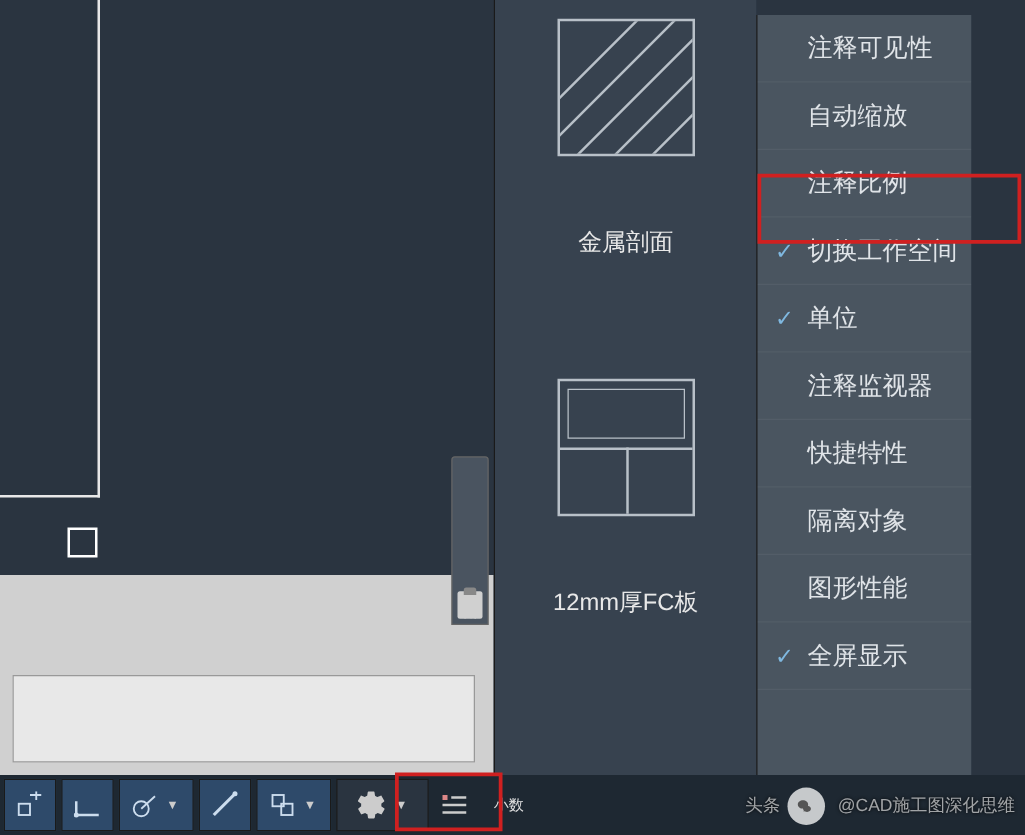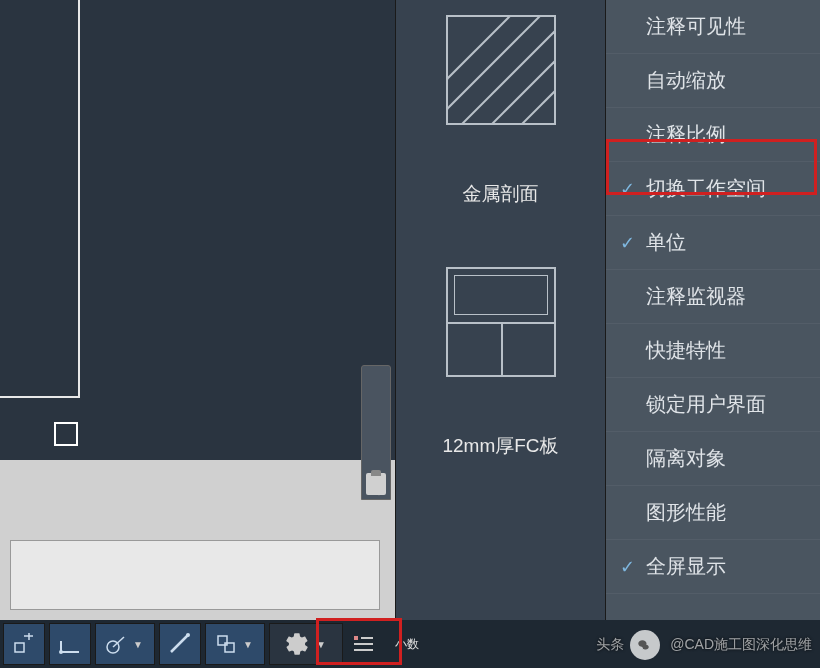--- a/index.html
+++ b/index.html
@@ -168,22 +168,22 @@
     }
     
     .pattern-label {
       font-size: 19px;
       color: #e8e8e8;
     }
     
     .context-menu {
       position: absolute;
       left: 605px;
-      top: 0;
-      width: 215px;
+      top: 12px;
+      width: 172px;
       height: 620px;
       background: #4a5560;
       border-left: 1px solid #1a1a1a;
     }
     
     .menu-item {
       height: 54px;
       display: flex;
       align-items: center;
       padding-left: 40px;
@@ -305,21 +305,21 @@
   <div class="pattern-item">
     <div class="hatch-preview">
       <div class="hatch-line" style="left:-40px; top:100px;"></div>
       <div class="hatch-line" style="left:-20px; top:110px;"></div>
       <div class="hatch-line" style="left:10px; top:110px;"></div>
       <div class="hatch-line" style="left:30px; top:120px;"></div>
       <div class="hatch-line" style="left:60px; top:120px;"></div>
     </div>
     <div class="pattern-label">金属剖面</div>
   </div>
-  <div class="pattern-item" style="margin-top:60px;">
+  <div class="pattern-item" style="margin-top:96px;">
     <div class="fc-preview">
       <div class="inner-top"></div>
       <div class="h-line"></div>
       <div class="v-line"></div>
     </div>
     <div class="pattern-label">12mm厚FC板</div>
   </div>
 </div>
 
 <div class="context-menu">
@@ -336,23 +336,20 @@
       <span>切换工作空间</span>
     </div>
   <div class="menu-item checked">
       <span>单位</span>
     </div>
   <div class="menu-item">
       <span>注释监视器</span>
     </div>
   <div class="menu-item">
       <span>快捷特性</span>
-    </div>
-  <div class="menu-item">
-      <span>锁定用户界面</span>
     </div>
   <div class="menu-item">
       <span>隔离对象</span>
     </div>
   <div class="menu-item">
       <span>图形性能</span>
     </div>
   <div class="menu-item checked">
       <span>全屏显示</span>
     </div>

